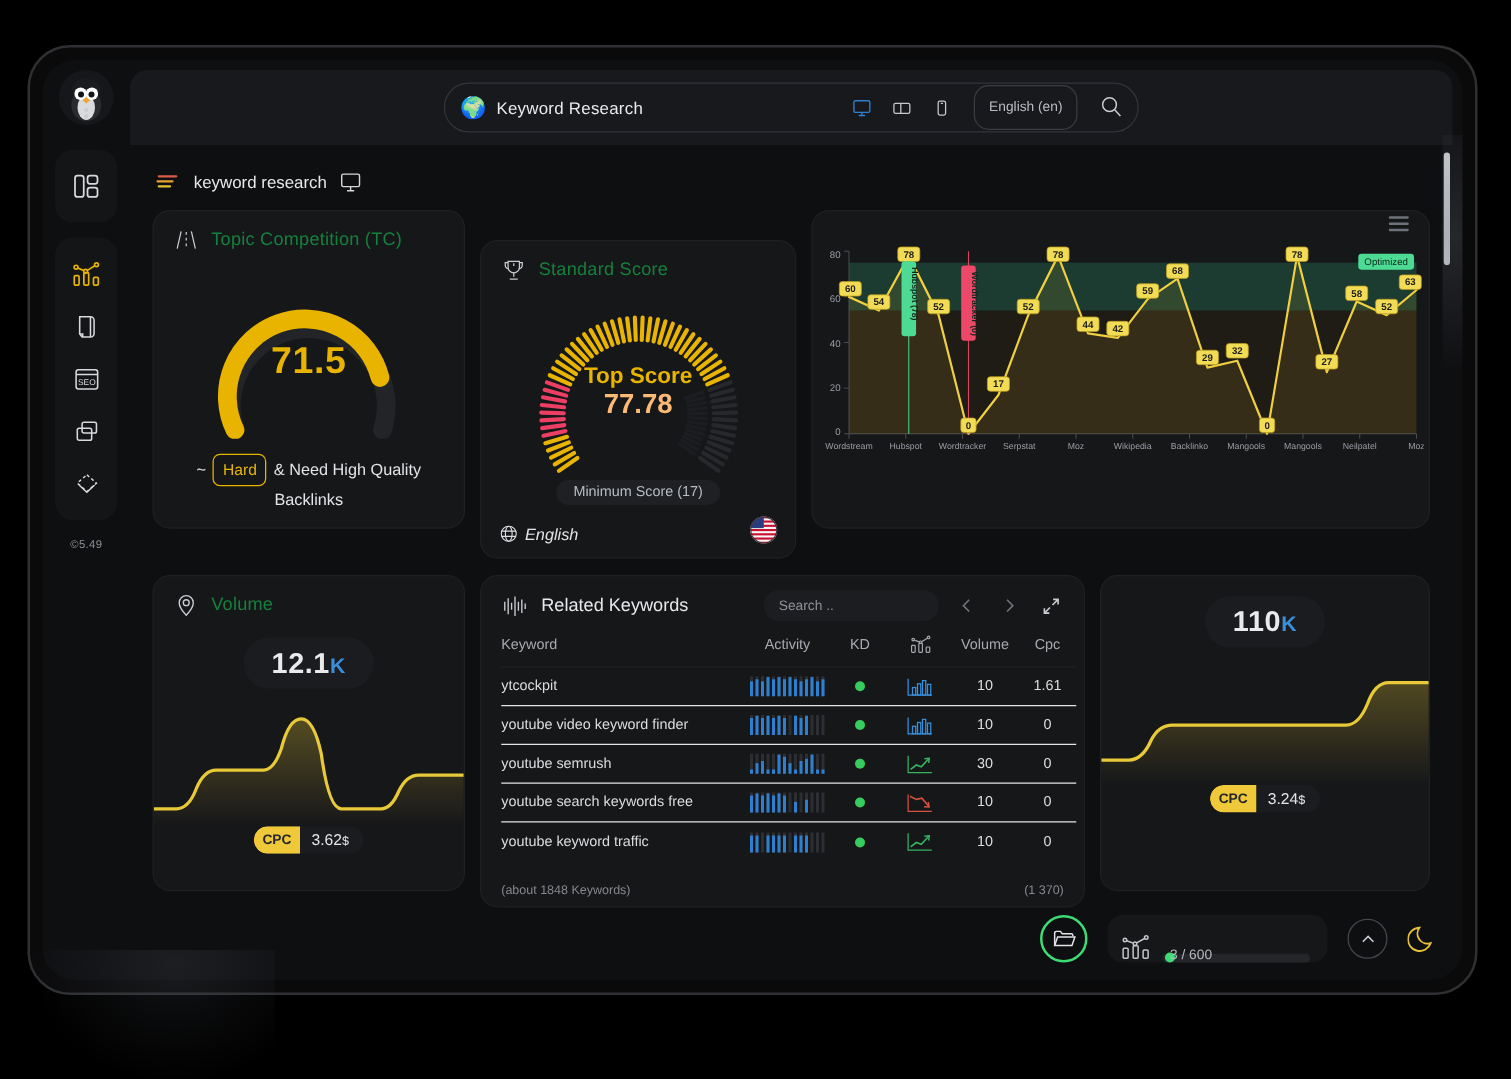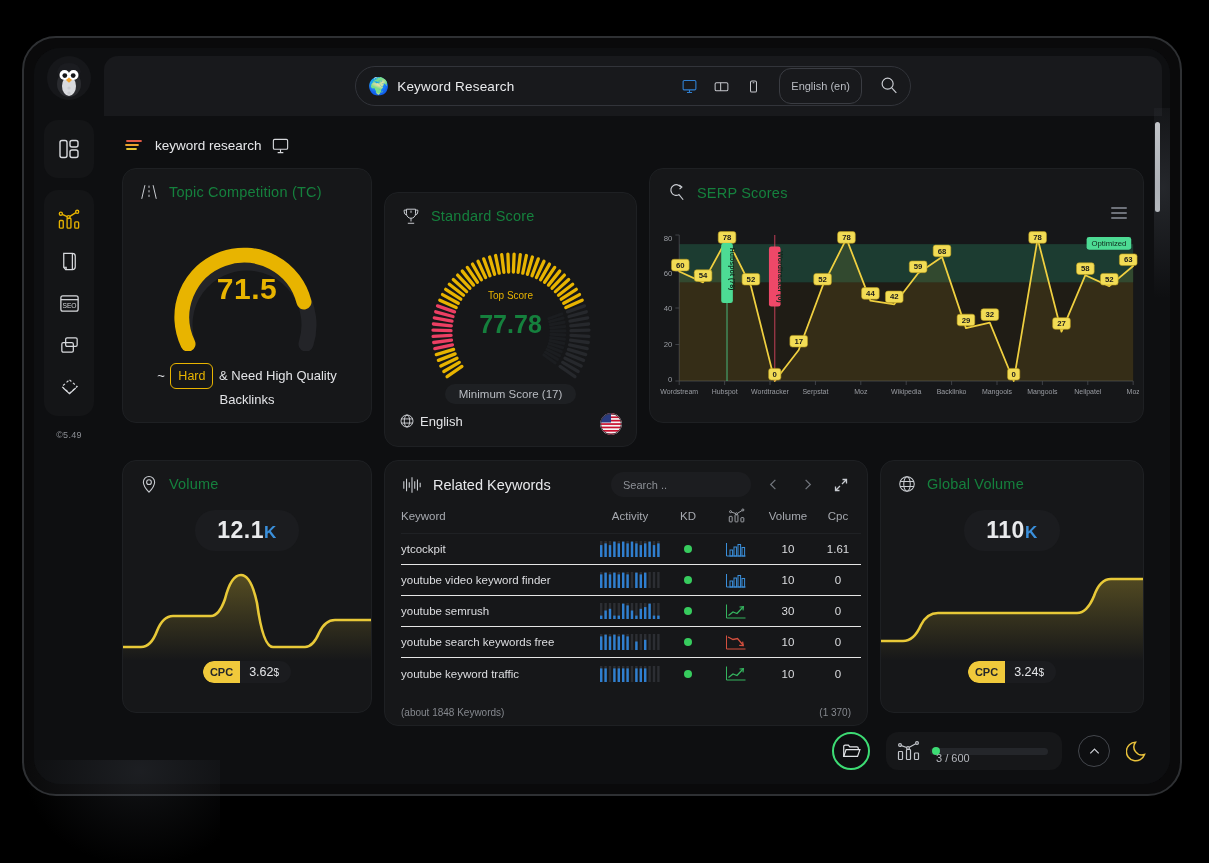--- a/index.html
+++ b/index.html
@@ -190,34 +190,34 @@
     display: inline-block;
     border: 1px solid #e8b400; border-radius: 6px;
     color: #e8b400; padding: 1px 7px; font-size: 12.5px;
     margin: 0 2px;
   }
 
   
   #ss-gauge { position: relative; width: 200px; height: 152px; margin: 6px auto 0; }
   #ss-top-label {
     position: absolute; left: 0; right: 0; top: 58px; text-align: center;
-    font-size: 10px; font-weight: normal; color: #e8b400;
+    font-size: 18px; font-weight: bold; color: #e8b400;
   }
   #ss-value {
     position: absolute; left: 0; right: 0; top: 78px; text-align: center;
-    font-size: 25px; font-weight: bold; color: #15803d;
+    font-size: 22px; font-weight: bold; color: #fdba74;
   }
   #ss-min-pill {
     width: fit-content; margin: 0 auto;
     background: #1e2023; border-radius: 12px;
     padding: 4px 14px; font-size: 11.5px; color: #b9bcc2;
   }
   #ss-footer {
     position: absolute; left: 14px; right: 14px; bottom: 11px;
-    display: flex; align-items: flex-start; justify-content: space-between;
+    display: flex; align-items: flex-end; justify-content: space-between; font-style: italic;
   }
   #ss-lang { display: flex; align-items: center; gap: 5px; font-size: 13px; color: #e3e4e7; }
   #flag-us {
     width: 22px; height: 22px; border-radius: 50%; overflow: hidden; flex: 0 0 22px;
   }
 
   
   #serp-body { position: relative; padding: 4px 10px 0 10px; height: 205px; }
   #serp-menu {
     position: absolute; right: 16px; top: 4px;
@@ -302,21 +302,21 @@
     height: 54px;
   }
   #dock-folder {
     width: 38px; height: 38px; border-radius: 50%;
     border: 2px solid #3ddc74;
     display: flex; align-items: center; justify-content: center;
     color: #e2e4e7; cursor: pointer;
   }
   #dock-usage {
     height: 38px; background: #161719; border-radius: 12px;
-    display: flex; align-items: center; gap: 8px; padding: 0 14px 0 10px;
+    display: flex; align-items: flex-end; gap: 8px; padding: 0 14px 0 10px;
     cursor: pointer;
   }
   #usage-bar {
     position: relative; width: 118px; height: 7px;
     background: #24262a; border-radius: 4px;
   }
   #usage-dot {
     position: absolute; left: 2px; top: -1px;
     width: 8px; height: 8px; border-radius: 50%; background: #3ddc74;
   }
@@ -598,30 +598,20 @@
                     <rect y="20.4" width="22" height="1.6" fill="#c8102e"></rect>
                     <rect width="11" height="9.5" fill="#2a3b80"></rect>
                   </g>
                   <circle cx="11" cy="11" r="10.4" fill="none" stroke="#3a3c42" stroke-width="1"></circle>
                 </svg>
               </div>
             </div>
           </div>
 
           <div class="card" id="card-serp">
-            <div class="card-head">
-              <span class="card-icon">
-                <svg width="21" height="21" viewBox="0 0 22 22" fill="none" stroke="currentColor" stroke-width="1.2">
-                  <path d="M15.5 5.5 a5.6 5.6 0 1 0 -2 7.8"></path>
-                  <path d="M13.2 12.6 L18 18.6"></path>
-                  <path d="M13.8 3.2 L16.6 5.2 L14.2 7.4"></path>
-                </svg>
-              </span>
-              <span class="card-title">SERP Scores</span>
-            </div>
             <div id="serp-body">
               <div id="serp-menu">
                 <span></span>
                   <span></span>
                   <span></span>
               </div>
               <div id="serp-svg-wrap">
                 <svg id="serp-svg" width="100%" height="182" viewBox="0 0 500 182" preserveAspectRatio="none">
                     <rect x="26" y="19.125" width="468" height="38.324999999999996" fill="#1f4a39" opacity="0.75"></rect>
                     <rect x="26" y="57.449999999999996" width="468" height="98.55000000000001" fill="#2a2411" opacity="0.45"></rect>
@@ -1028,30 +1018,20 @@
                 </div>
             </div>
 
             <div id="rk-footer">
               <span>(about 1848 Keywords)</span>
               <span>(1 370)</span>
             </div>
           </div>
 
           <div class="card" id="card-global">
-            <div class="card-head">
-              <span class="card-icon">
-                <svg width="20" height="20" viewBox="0 0 22 22" fill="none" stroke="currentColor" stroke-width="1.15">
-                  <circle cx="11" cy="11" r="8"></circle>
-                  <ellipse cx="11" cy="11" rx="3.6" ry="8"></ellipse>
-                  <path d="M3.3 8.2 h15.4 M3.3 13.8 h15.4"></path>
-                </svg>
-              </span>
-              <span class="card-title">Global Volume</span>
-            </div>
             <div class="vol-pill">
               <span>110</span><span class="k">K</span>
             </div>
             <svg width="262" height="98" viewBox="0 0 262 98" style="display:block;margin-top:12px">
               <defs>
                 <linearGradient id="ggrad" x1="0" y1="0" x2="0" y2="1">
                   <stop offset="0%" stop-color="#e8c938" stop-opacity=".28"></stop>
                   <stop offset="100%" stop-color="#e8c938" stop-opacity="0"></stop>
                 </linearGradient>
               </defs>

